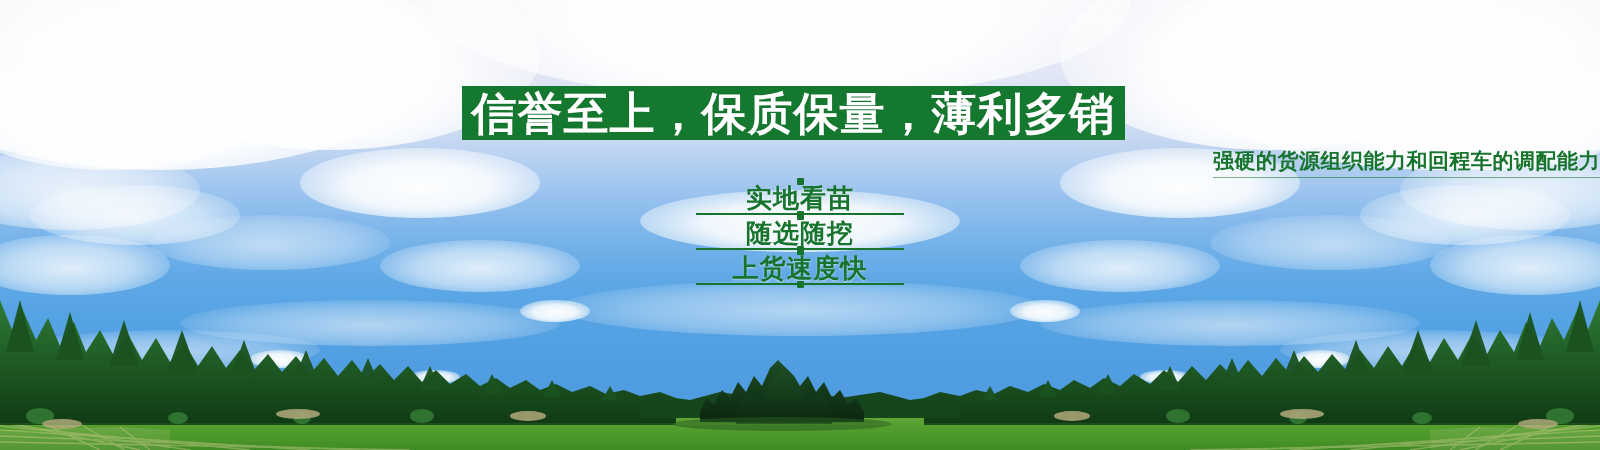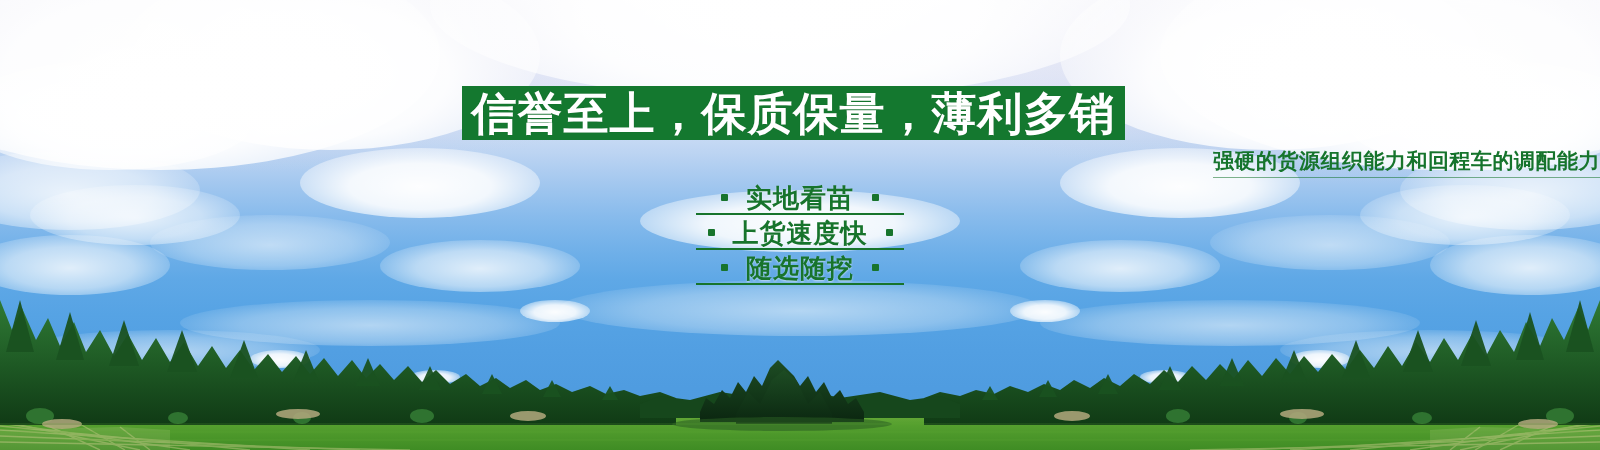--- a/index.html
+++ b/index.html
@@ -131,20 +131,21 @@
     left: 0;
     top: 180px;
     width: 1600px;
   }
   .feature-row {
     position: relative;
     height: 35px;
     display: flex;
     align-items: center;
     justify-content: center;
+    flex-direction: column;
   }
   .feature-row .rule {
     position: absolute;
     left: 50%;
     transform: translateX(-50%);
     bottom: 0px;
     width: 208px;
     height: 2px;
     background: #17742c;
   }
@@ -401,28 +402,28 @@
       <div class="feature-row">
         <span class="dot"></span>
         <span class="feature-label">实地看苗</span>
         <span class="dot"></span>
         <span class="rule"></span>
       </div>
 
 
       <div class="feature-row">
         <span class="dot"></span>
-        <span class="feature-label">上货速度快</span>
+        <span class="feature-label">随选随挖</span>
         <span class="dot"></span>
         <span class="rule"></span>
       </div>
 
       <div class="feature-row">
         <span class="dot"></span>
-        <span class="feature-label">随选随挖</span>
+        <span class="feature-label">上货速度快</span>
         <span class="dot"></span>
         <span class="rule"></span>
       </div>
 
 
     </div>
   </div>
 
 </div>
 

